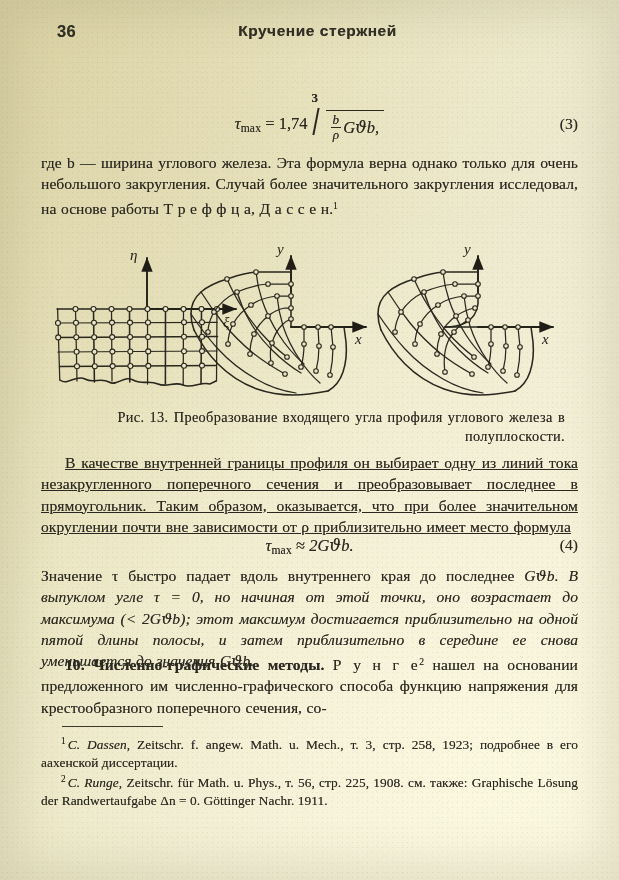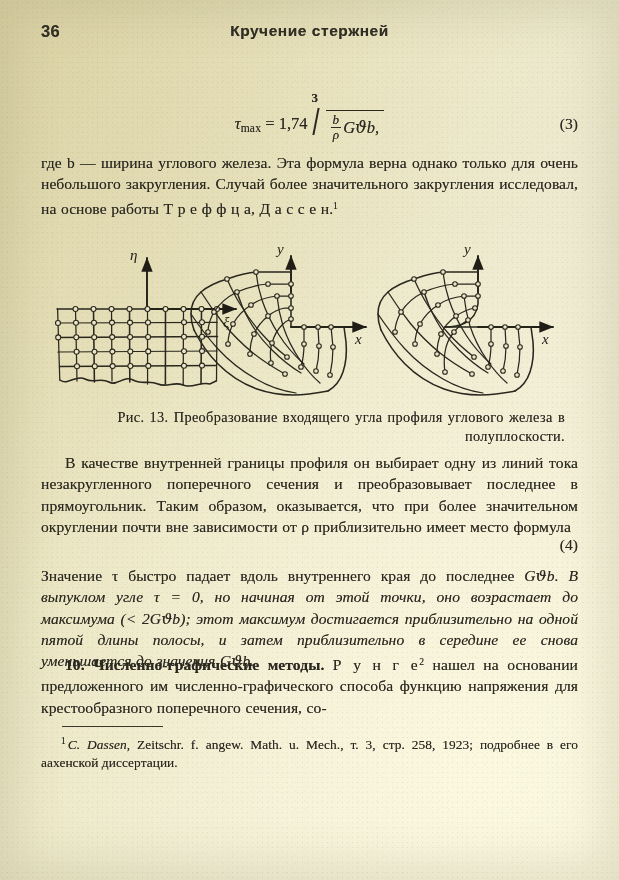--- a/index.html
+++ b/index.html
@@ -43,21 +43,21 @@
 
   .content {
     position: absolute;
     inset: 0;
   }
 
   
   .header {
     position: absolute;
     top: 22px;
-    left: 0;
+    left: 16px;
     right: 0;
     height: 22px;
   }
   .folio {
     position: absolute;
     left: 41px;
     top: 0;
     font-size: 16.5px;
     font-family: "Liberation Sans", "DejaVu Sans", sans-serif;
     font-weight: 700;
@@ -471,42 +471,48 @@
           </g>
         </g>
       </svg>
     </div>
 
     <div class="fig-caption inky">
       <span>Рис. 13. Преобразование входящего угла профиля углового железа в</span>
       <span>полуплоскости.</span>
     </div>
 
-    <div class="body-block" style="top:452px;">
+    <div class="body-block" style="top:452px;text-decoration:underline;">
       <p class="indent inky">В качестве внутренней границы профиля он выбирает одну из линий тока незакругленного поперечного сечения и преобразовывает последнее в прямоугольник. Таким образом, оказывается, что при более значительном округлении почти вне зависимости от ρ приблизительно имеет место формула</p>
     </div>
 
     <div class="eq-row" style="top:536px;">
+      <div class="eq-body inky">
+        <span class="ital">τ<span class="sub">max</span></span>
+        <span>≈</span>
+        <span class="ital">2G𝜗b.</span>
+      </div>
       <div class="eq-num inky">(4)</div>
     </div>
 
     <div class="body-block" style="top:565px;">
       <p class="inky"><span>Значение τ быстро падает вдоль внутреннего края до последнее</span>
       <span class="ital">G𝜗b. В выпуклом угле τ = 0, но начиная от этой точки, оно возрастает до максимума (&lt; 2G𝜗b); этот максимум достигается приблизительно на одной пятой длины полосы, и затем приблизительно в середине ее снова уменьшается до значения G𝜗b.</span></p>
     </div>
 
     <div class="body-block" style="top:651px;">
       <p class="indent inky"><b>10.</b>
       <b>Численно-графические методы.</b>
       <span style="letter-spacing:1.6px;">Р у н г е</span><span class="sup-small">2</span>
       <span>нашел на основании предложенного им численно-графического способа функцию напряжения для крестообразного поперечного сечения, со-</span></p>
     </div>
 
     <div class="footnote-rule"></div>
     <div class="footnotes inky">
       <p class="fn-indent"><span class="fn-mark">1</span><i>C. Dassen</i><span>, Zeitschr. f. angew. Math. u. Mech., т. 3, стр. 258, 1923; подробнее в его аахенской диссертации.</span></p>
+      <p class="fn-indent"><span class="fn-mark">2</span><i>C. Runge</i><span>, Zeitschr. für Math. u. Phys., т. 56, стр. 225, 1908. см. также: Graphische Lösung der Randwertaufgabe Δn = 0. Göttinger Nachr. 1911.</span></p>
     </div>
 
   </div>
 
   <div class="grain"></div>
   <div class="vignette"></div>
 </div>
 
 </body></html>

